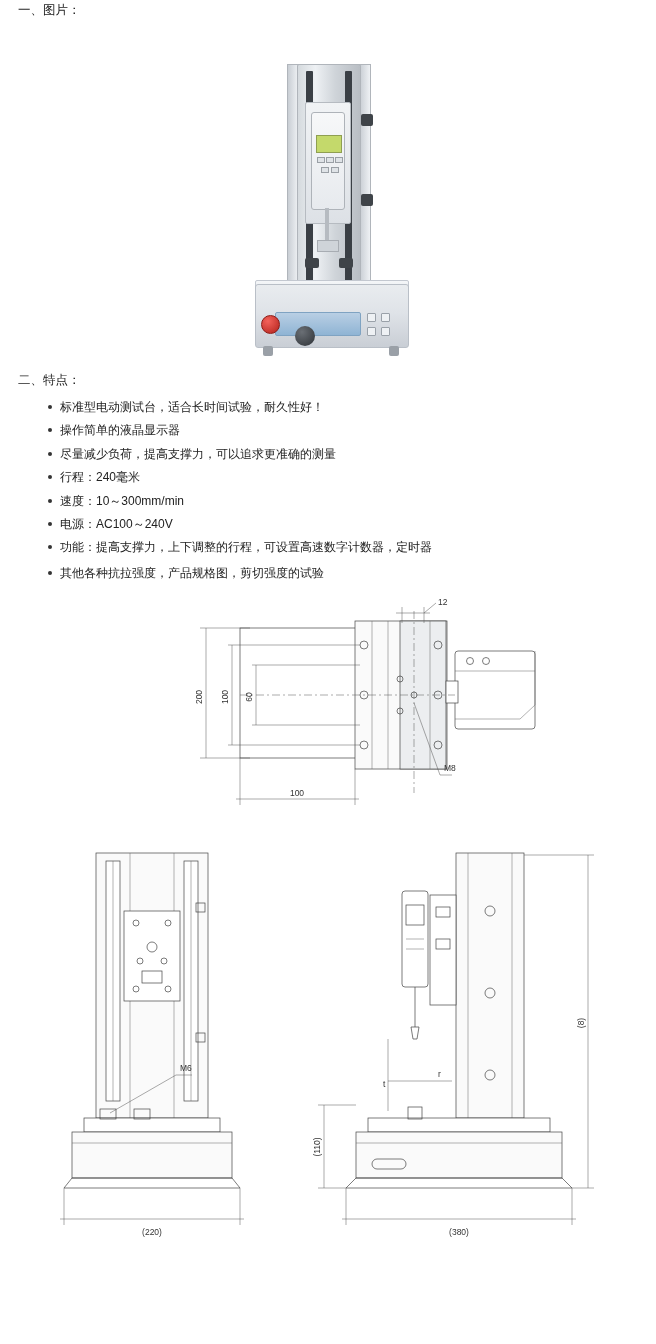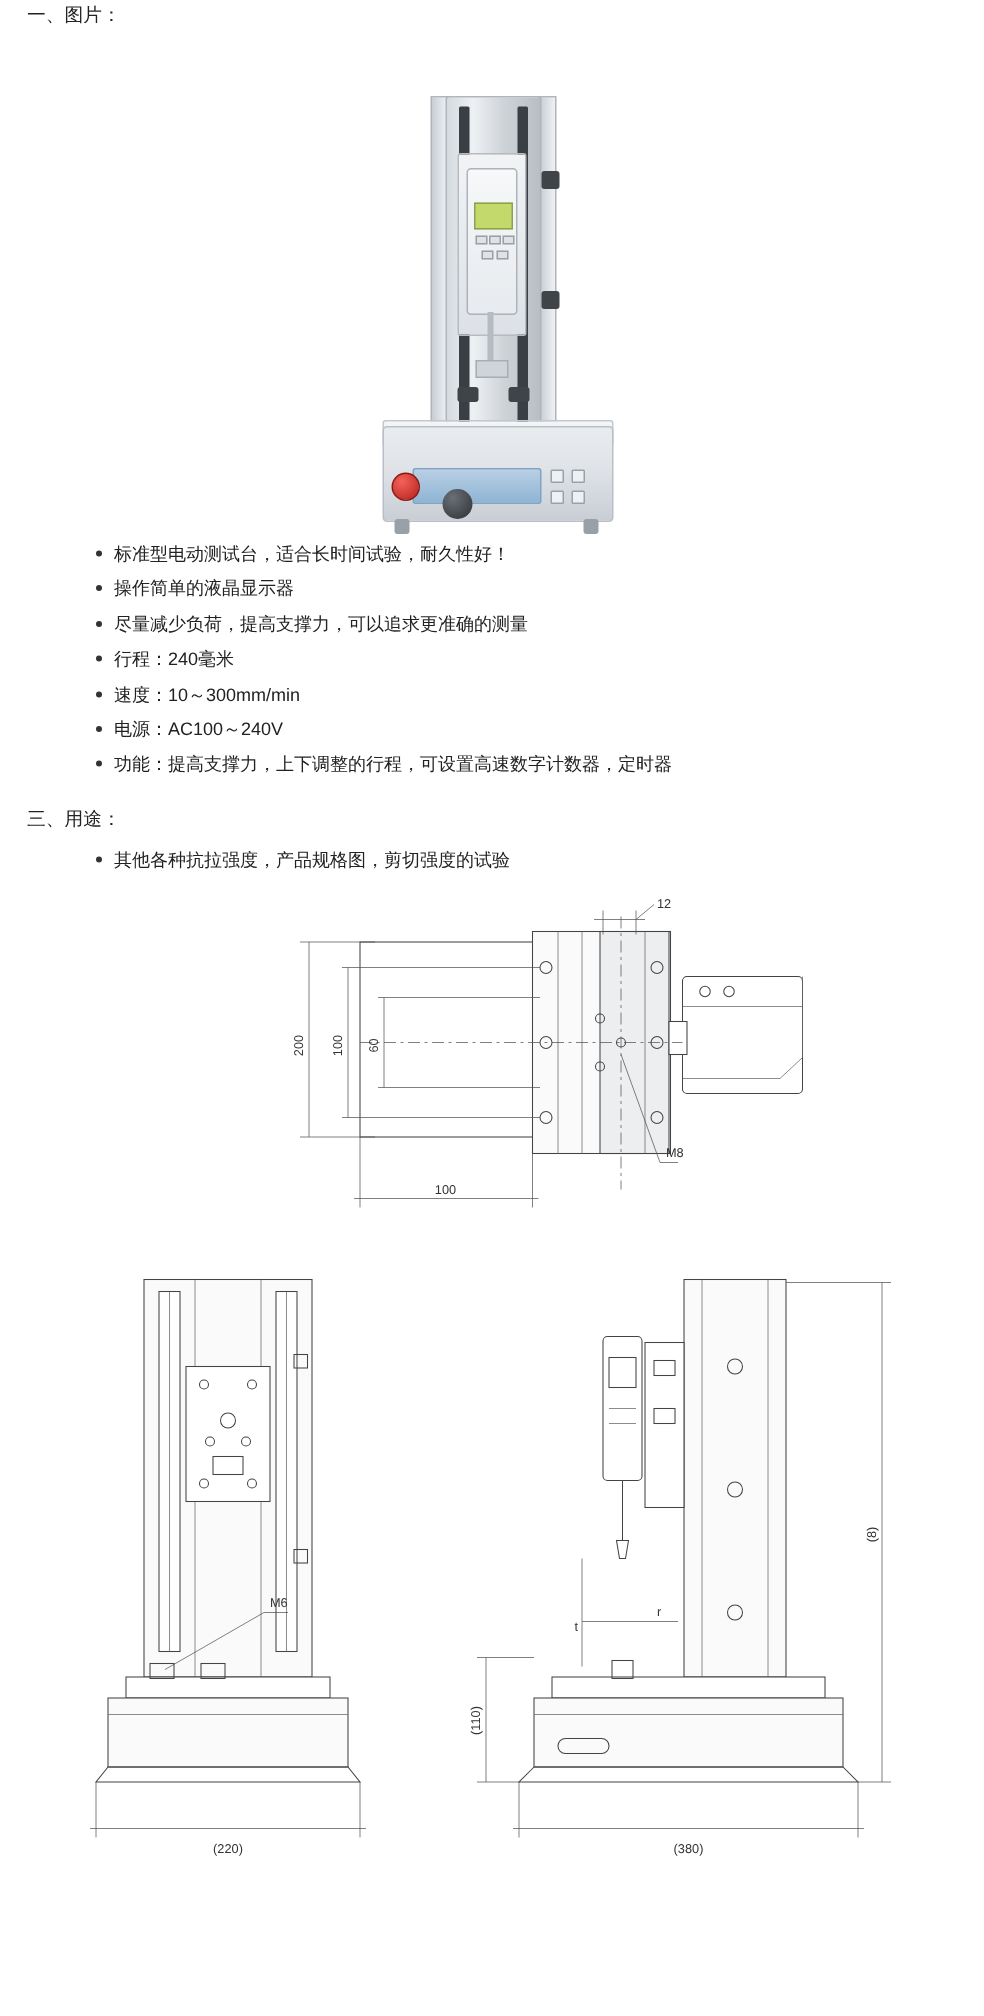--- a/index.html
+++ b/index.html
@@ -23,21 +23,21 @@
   }
   .section-title {
     font-size: 12.5px;
     color: #222;
     margin: 0 0 6px 18px;
     line-height: 1.6;
   }
   .sec-gap-top { margin-top: 14px; }
 
   ul.bullets {
-    margin: 2px 0 0 16px;
+    margin: 2px 0 0 0;
     padding-left: 60px;
     list-style: none;
   }
   ul.bullets li {
     position: relative;
     line-height: 1.95;
     font-size: 12px;
     color: #222;
   }
   ul.bullets li::before {
@@ -275,31 +275,31 @@
       <div class="btn-sm" style="left:134px; bottom:42px;"></div>
       <div class="btn-sm" style="left:120px; bottom:28px;"></div>
       <div class="btn-sm" style="left:134px; bottom:28px;"></div>
       <div class="foot" style="left:16px;"></div>
       <div class="foot" style="left:142px;"></div>
       <div class="fixture" style="left:58px; bottom:96px; width:14px; height:10px;"></div>
       <div class="fixture" style="left:92px; bottom:96px; width:14px; height:10px;"></div>
     </div>
   </div>
 
+  <div class="section-title sec-gap-top">二、特点：</div>
   <ul class="bullets">
     <li>标准型电动测试台，适合长时间试验，耐久性好！</li>
     <li>操作简单的液晶显示器</li>
     <li>尽量减少负荷，提高支撑力，可以追求更准确的测量</li>
     <li>行程：240毫米</li>
     <li>速度：10～300mm/min</li>
     <li>电源：AC100～240V</li>
     <li>功能：提高支撑力，上下调整的行程，可设置高速数字计数器，定时器</li>
   </ul>
 
-  <div class="section-title sec-gap-top">三、用途：</div>
   <ul class="bullets">
     <li>其他各种抗拉强度，产品规格图，剪切强度的试验</li>
   </ul>
 
 
   <div class="drawings">
 
     <svg class="dw" width="656" height="250" viewBox="0 0 656 250">
 
       <rect class="fill-w" x="240" y="35" width="205" height="130"></rect>

